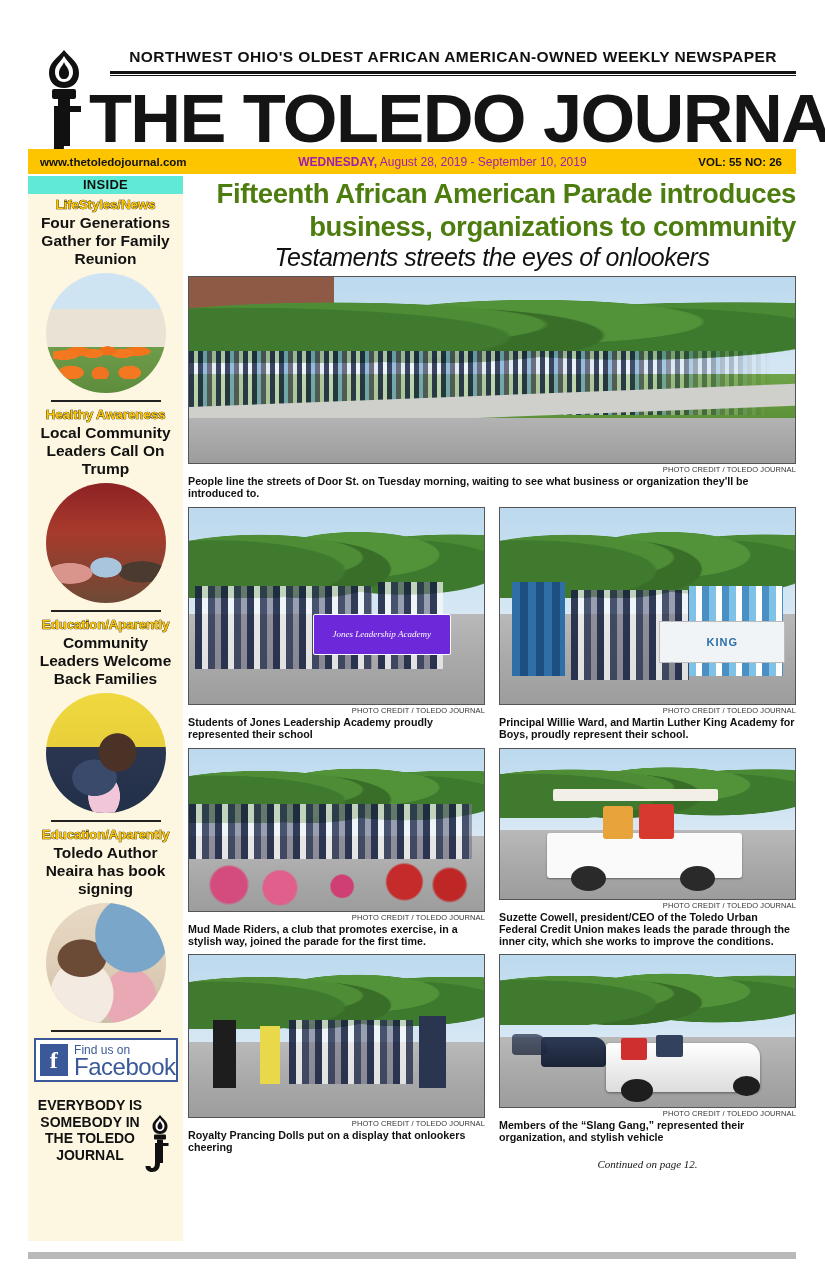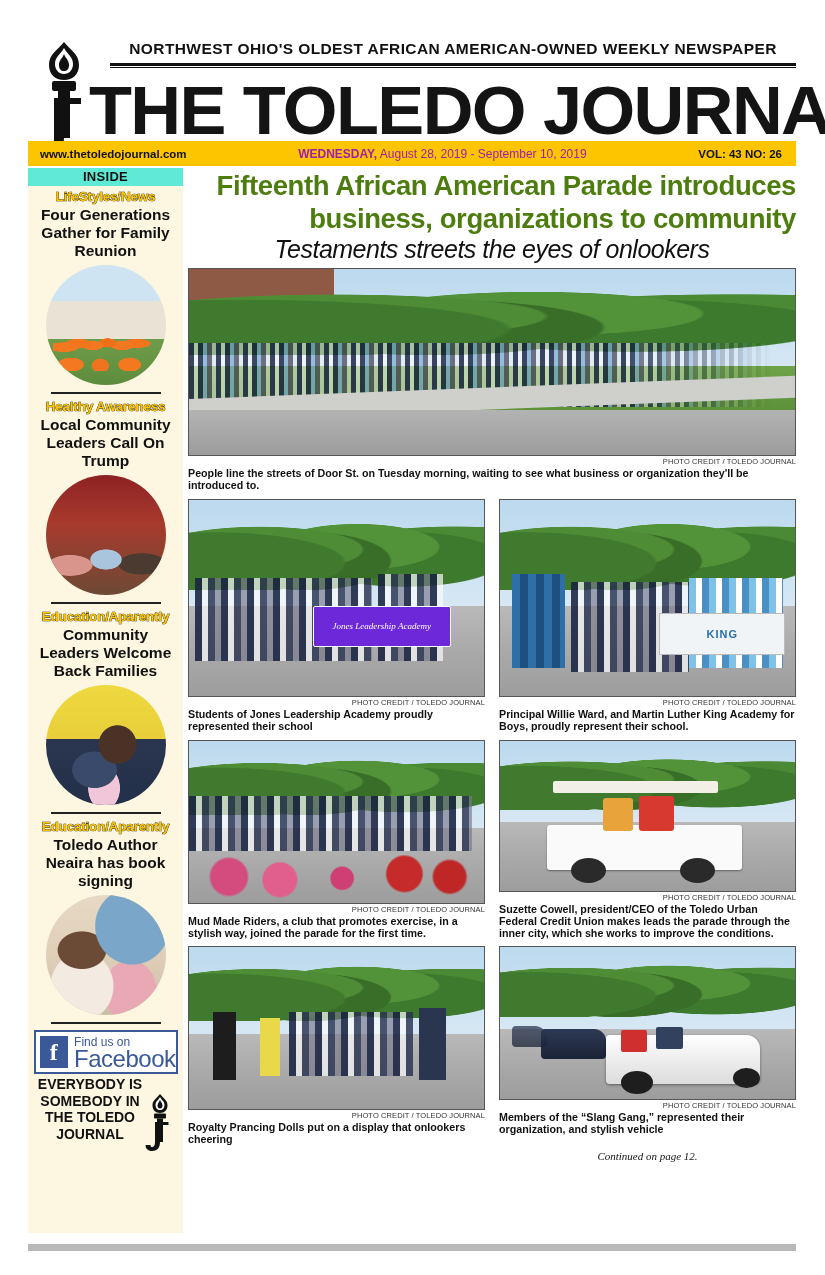--- a/index.html
+++ b/index.html
@@ -1,17 +1,17 @@
 <!DOCTYPE html>
 <html><head>
 <meta charset="utf-8">
 <style>
   html,body{margin:0;padding:0;background:#ffffff;}
   body{width:825px;height:1275px;font-family:"Liberation Sans",sans-serif;overflow:hidden;position:relative;}
-  .page{position:absolute;left:0;top:8px;width:825px;height:1250px;background:#fff;}
+  .page{position:absolute;left:0;top:16px;width:825px;height:1250px;background:#fff;}
 
   
   .masthead{position:absolute;left:28px;top:28px;width:768px;height:105px;}
   .torch{position:absolute;left:0;top:2px;width:72px;height:122px;}
   .tagline{position:absolute;left:82px;top:4px;width:686px;font-size:15.5px;font-weight:bold;
     letter-spacing:.4px;color:#111;text-align:center;white-space:nowrap;}
   .tagrule{position:absolute;left:82px;top:27px;width:686px;height:3px;background:#111;}
   .tagrule2{position:absolute;left:82px;top:31px;width:686px;height:1px;background:#111;}
   .nameplate{position:absolute;left:68px;top:36px;width:700px;height:78px;
     font-size:69px;font-weight:bold;letter-spacing:-1.6px;color:#141414;
@@ -72,21 +72,21 @@
 
   
   .fbbox{width:140px;margin:6px auto 0 auto;border:2px solid #3b5998;background:#fff;
     height:40px;display:flex;align-items:center;}
   .fb-f{width:32px;height:32px;margin-left:4px;background:#3b5998;color:#fff;
     font-size:24px;font-weight:bold;line-height:32px;text-align:center;
     font-family:"Liberation Serif",serif;}
   .fb-txt{flex:1;text-align:left;padding-left:6px;color:#3b5998;}
   .fb-l1{font-size:12px;line-height:13px;}
   .fb-l2{font-size:24px;line-height:19px;letter-spacing:-.5px;}
-  .slogan-wrap{position:relative;width:155px;margin-top:2px;height:86px;}
+  .slogan-wrap{position:relative;width:155px;margin-top:15px;height:86px;}
   .slogan{position:absolute;left:0;top:0;width:124px;text-align:center;font-size:14px;
     font-weight:bold;color:#111;line-height:16.5px;}
   .mini-torch{position:absolute;right:6px;top:16px;width:34px;height:62px;}
 
   
   .main{position:absolute;left:188px;top:160px;width:608px;height:1065px;}
   .headline{font-size:27.5px;font-weight:bold;color:#4d7c0f;line-height:30px;text-align:right;
     letter-spacing:-.4px;padding-top:3px;}
   .subhead{font-size:25px;font-style:italic;color:#111;text-align:center;line-height:30px;
     letter-spacing:-.5px;font-family:"Liberation Sans",sans-serif;}
@@ -177,21 +177,21 @@
     </div>
     <div class="tagline">NORTHWEST OHIO'S OLDEST AFRICAN AMERICAN-OWNED WEEKLY NEWSPAPER</div>
     <div class="tagrule"></div>
     <div class="tagrule2"></div>
     <div class="nameplate">THE TOLEDO JOURNAL</div>
   </div>
 
   <div class="infobar">
     <div class="site">www.thetoledojournal.com</div>
     <div class="dateline"><b>WEDNESDAY,</b><span> August 28, 2019 - September 10, 2019</span></div>
-    <div class="vol">VOL: 43 NO: 26</div>
+    <div class="vol">VOL: 55 NO: 26</div>
   </div>
 
   <div class="sidebar">
     <div class="inside-bar">INSIDE</div>
 
     <div class="sec" style="margin-top:20px;">
       <div class="sec-kicker">LifeStyles/News</div>
       <div class="sec-head">Four Generations Gather for Family Reunion</div>
       <div class="sec-photo ph-reunion"></div>
       <div class="sec-div"></div>

